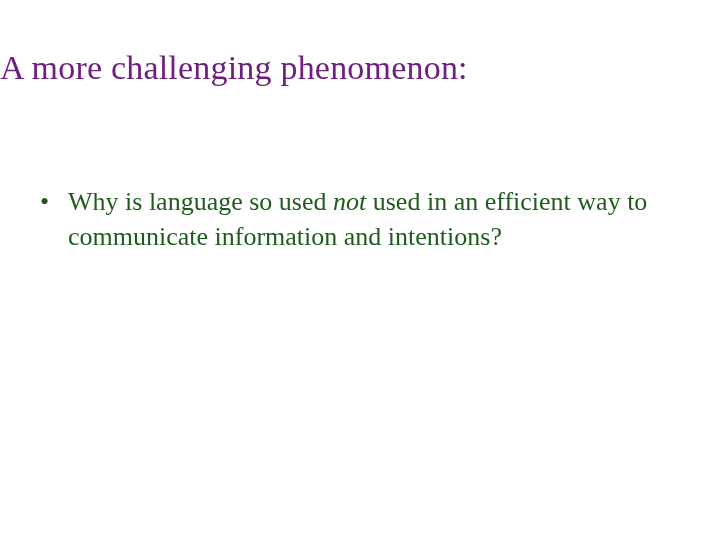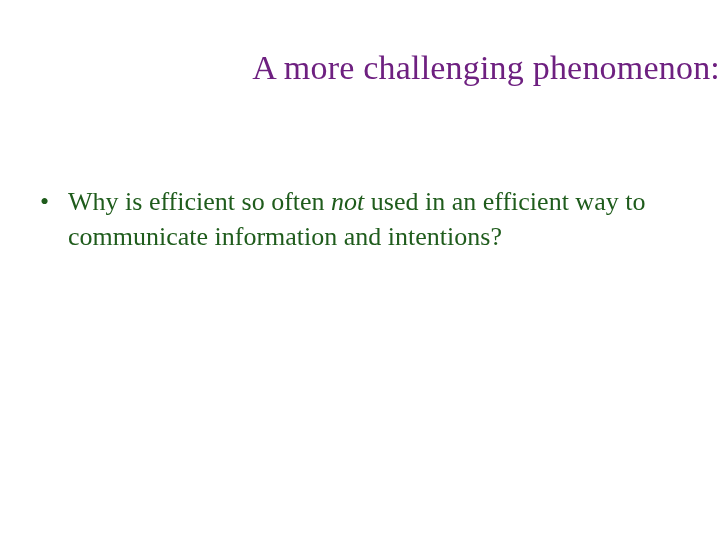--- a/index.html
+++ b/index.html
@@ -18,21 +18,21 @@
     width: 720px;
     height: 540px;
     background: #ffffff;
     box-sizing: border-box;
   }
   .slide-title {
     position: absolute;
     left: 0;
     top: 48px;
     width: 720px;
-    text-align: right;
+    text-align: left;
     color: #6e2080;
     font-family: "Liberation Serif", "DejaVu Serif", serif;
     font-size: 34px;
     line-height: 40px;
     font-weight: normal;
     letter-spacing: 0.2px;
     white-space: nowrap;
   }
   .body-block {
     position: absolute;
@@ -70,18 +70,18 @@
 <body>
 
 <div class="slide">
 
   <div class="slide-title">A more challenging phenomenon:</div>
 
   <div class="body-block">
 
     <div class="bullet-item">
       <span class="bullet-marker">•</span>
-      <span class="bullet-text"><span>Why is efficient so often </span><em>not</em><span> used in an efficient way to communicate information and intentions?</span></span>
+      <span class="bullet-text"><span>Why is language so used </span><em>not</em><span> used in an efficient way to communicate information and intentions?</span></span>
     </div>
 
   </div>
 
 </div>
 
 </body></html>

